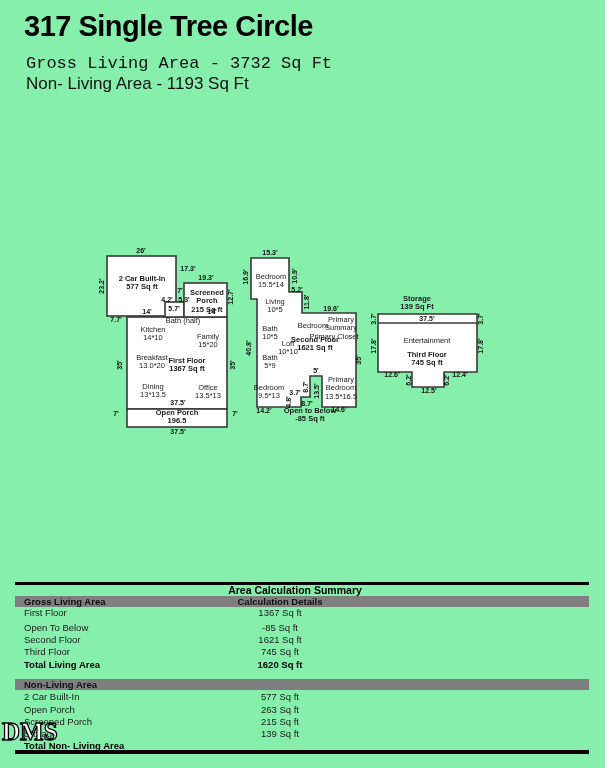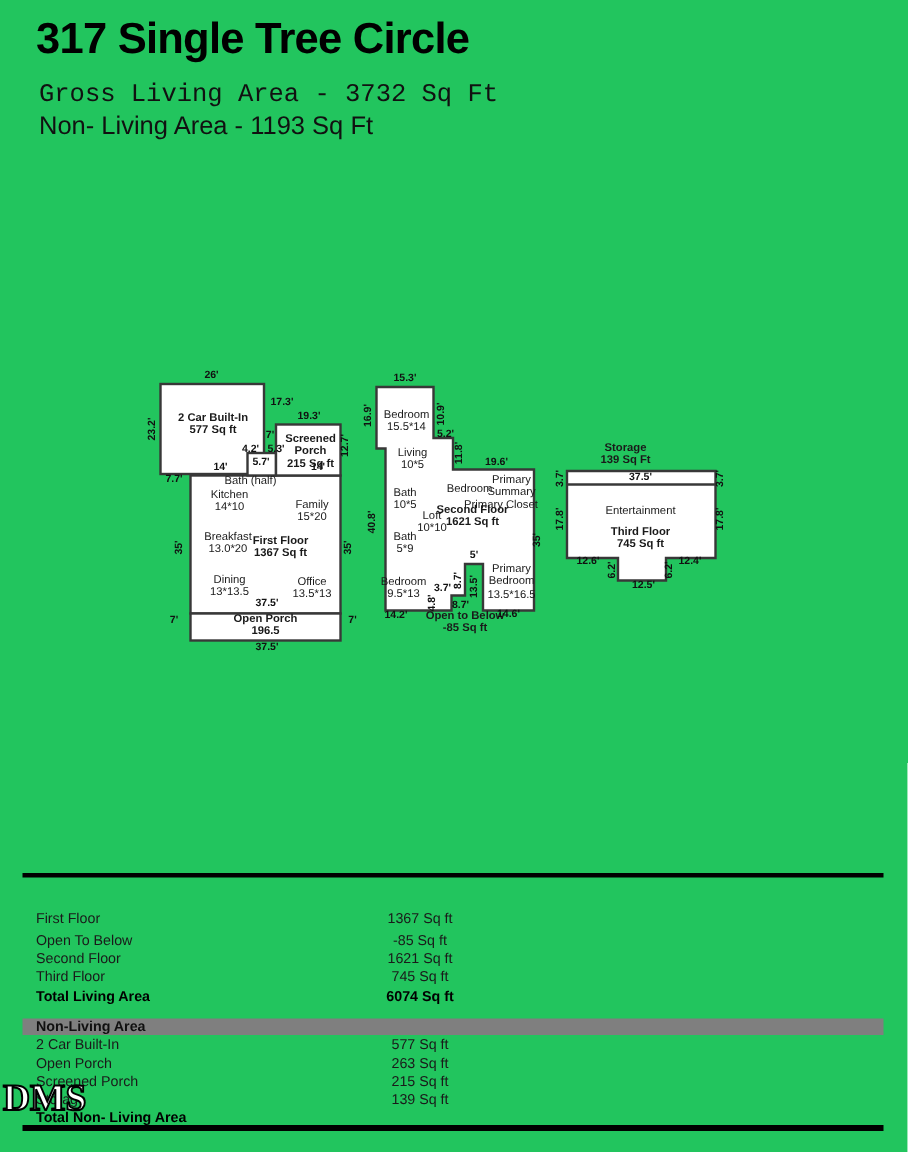--- a/index.html
+++ b/index.html
@@ -1,17 +1,17 @@
 <!DOCTYPE html>
 <html><head>
 <meta charset="utf-8">
 <style>
   html,body { margin:0; padding:0; background:#ffffff; }
   .page {
-    position:relative; width:605px; height:768px; background:#22c55e;
+    position:relative; width:605px; height:768px; background:#86efac;
     font-family:"Liberation Sans", sans-serif; color:#000; overflow:hidden;
   }
   
   .title { position:absolute; left:24px; top:10px; font-size:29px; font-weight:bold; letter-spacing:-0.5px; }
   .sub  { position:absolute; left:26px; font-size:17px; color:#111; }
   .s1 { top:54px;font-family:Liberation Mono, monospace; } .s2 { top:74px; }
   
   .plans-svg { position:absolute; left:0; top:0; width:605px; height:768px; }
   
   .lbl { position:absolute; font-size:7.5px; line-height:1.1; color:#1a1a1a;
@@ -71,21 +71,21 @@
   <div class="lbl dim" style="left:174px;top:309px">5.7'</div>
   <div class="lbl b" style="left:207px;top:301px">
     <div>Screened</div>
     <div>Porch</div>
     <div>215 Sq ft</div>
   </div>
   <div class="lbl dim rot" style="left:231px;top:297px">12.7'</div>
   <div class="lbl dim" style="left:147px;top:312px">14'</div>
   <div class="lbl dim" style="left:212px;top:312px">14'</div>
   <div class="lbl dim" style="left:116px;top:320px">7.7'</div>
-  <div class="lbl" style="left:167px;top:321px">Bath (half)</div>
+  <div class="lbl" style="left:183px;top:321px">Bath (half)</div>
   <div class="lbl" style="left:153px;top:334px">
     <div>Kitchen</div>
     <div>14*10</div>
   </div>
   <div class="lbl" style="left:208px;top:341px">
     <div>Family</div>
     <div>15*20</div>
   </div>
   <div class="lbl dim rot" style="left:120px;top:365px">35'</div>
   <div class="lbl dim rot" style="left:233px;top:365px">35'</div>
@@ -188,41 +188,46 @@
     <div>Third Floor</div>
     <div>745 Sq ft</div>
   </div>
   <div class="lbl dim" style="left:392px;top:375px">12.6'</div>
   <div class="lbl dim rot" style="left:409px;top:380px">6.2'</div>
   <div class="lbl dim" style="left:429px;top:391px">12.5'</div>
   <div class="lbl dim rot" style="left:447px;top:380px">6.2'</div>
   <div class="lbl dim" style="left:460px;top:375px">12.4'</div>
 
   <div class="rule" style="top:582px"></div>
-
+  <div class="t-title">Area Calculation Summary</div>
+
+  <div class="t-bar" style="top:596px">
+    <span class="t-bar-label">Gross Living Area</span>
+    <span class="t-bar-value">Calculation Details</span>
+  </div>
 
   <div class="trow" style="top:607px">
     <span class="tl">First Floor</span>
     <span class="tv">1367 Sq ft</span>
   </div>
   <div class="trow" style="top:622px">
     <span class="tl">Open To Below</span>
     <span class="tv">-85 Sq ft</span>
   </div>
   <div class="trow" style="top:634px">
     <span class="tl">Second Floor</span>
     <span class="tv">1621 Sq ft</span>
   </div>
   <div class="trow" style="top:646px">
     <span class="tl">Third Floor</span>
     <span class="tv">745 Sq ft</span>
   </div>
   <div class="trow tb" style="top:659px">
     <span class="tl">Total Living Area</span>
-    <span class="tv">6074 Sq ft</span>
+    <span class="tv">1620 Sq ft</span>
   </div>
 
   <div class="t-bar" style="top:679px">
     <span class="t-bar-label">Non-Living Area</span>
   </div>
 
   <div class="trow" style="top:691px">
     <span class="tl">2 Car Built-In</span>
     <span class="tv">577 Sq ft</span>
   </div>

